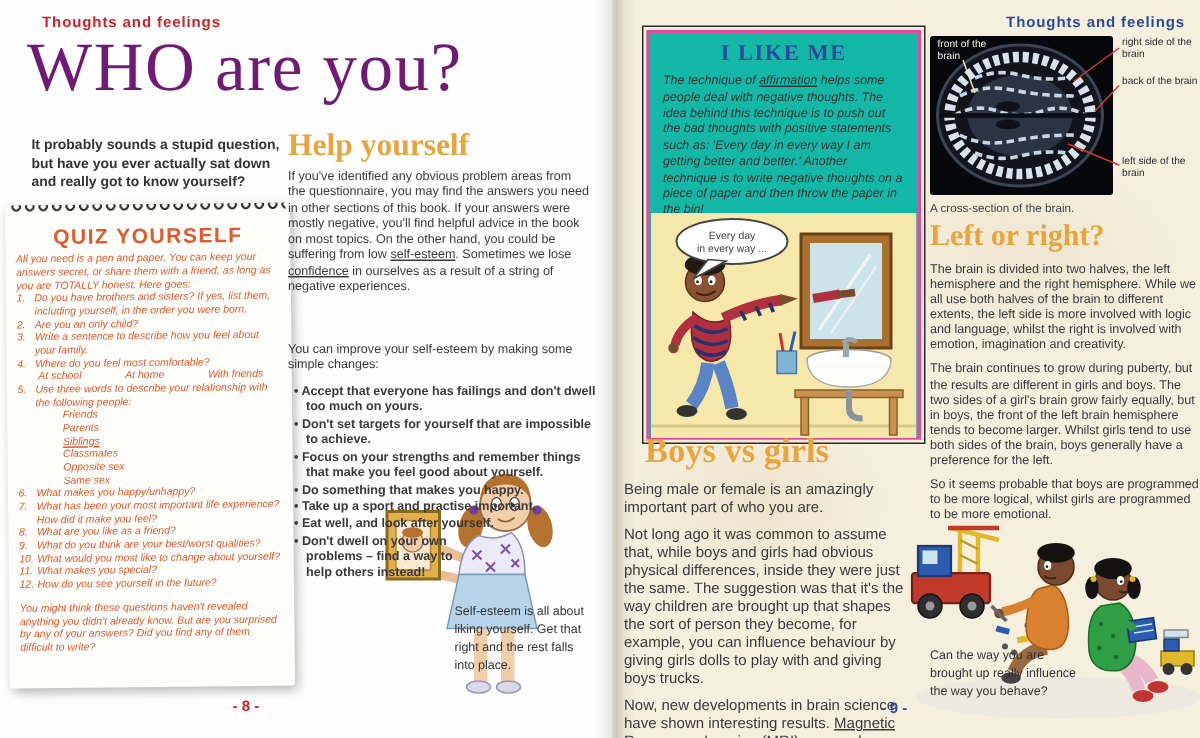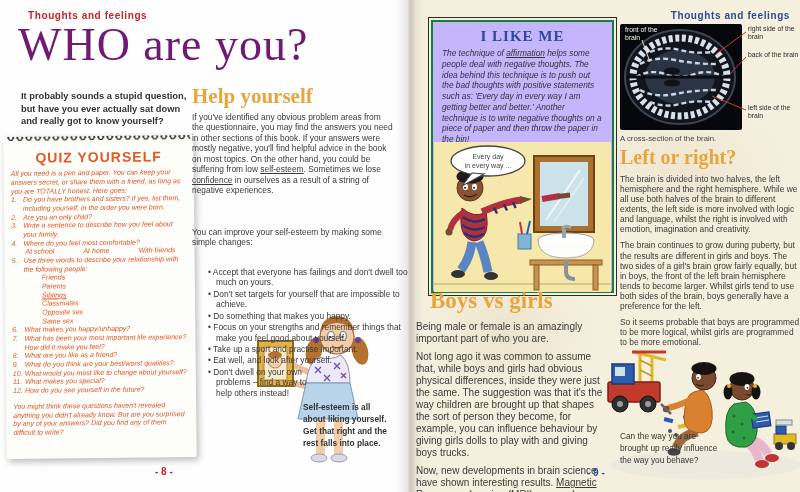--- a/index.html
+++ b/index.html
@@ -32,29 +32,29 @@
   .quiz-outro{margin-top:7px;}
   .pagenum{font-size:10px;font-weight:bold;}
   .pn8{left:155px;top:466px;color:#cc2127;}
   .pn9{left:587px;top:467px;color:#2b4a9e;}
   
   .gold-h{font-family:"Liberation Serif",serif;font-weight:bold;color:#e8a53c;text-align:center;}
   .help-title{left:192px;top:84px;font-size:21px;}
   .help-body{left:192px;top:112px;width:202px;font-size:8.4px;line-height:1.24;}
   .like-title{left:192px;top:198px;font-size:21px;}
   .like-lead{left:192px;top:227px;width:202px;font-size:8.4px;line-height:1.24;}
-  .bullets{left:192px;top:251px;width:202px;font-size:8.4px;line-height:1.24;margin:16px;padding:0;list-style:none;z-index:3;}
+  .bullets{left:192px;top:251px;width:202px;font-size:8.4px;line-height:1.24;margin:4px;padding:0;list-style:none;z-index:3;font-weight:bold;}
   .bullets li{padding-left:8px;text-indent:-8px;margin-bottom:1px;}
   .bullets li::before{content:"• ";}
   .bullets li.narrow{max-width:108px;}
-  .mirror-caption{left:303px;top:401px;width:90px;font-size:8.3px;font-weight:bold;line-height:1.45;color:#333;z-index:4;}
+  .mirror-caption{left:303px;top:401px;width:90px;font-size:8.3px;font-weight:normal;line-height:1.45;color:#333;z-index:4;}
   .girl-svg{left:248px;top:303px;width:152px;height:172px;z-index:2;}
   
   .eyebrow-r{left:560px;top:10px;width:230px;text-align:right;font-size:10px;font-weight:bold;letter-spacing:.6px;color:#2b4a9e;}
-  .ilm{left:431px;top:20px;width:183px;height:273px;background:#c4b5fd;border:2px solid #15803d;
+  .ilm{left:431px;top:20px;width:183px;height:273px;background:#14b8a6;border:2px solid #ec4899;
        outline:1px solid #2e2c28;outline-offset:2px;box-sizing:border-box;}
   .ilm-title{margin-top:6px;text-align:center;font-family:"Liberation Serif",serif;font-weight:bold;
              font-size:15px;letter-spacing:1px;color:#2b4a9e;}
   .ilm-body{padding:3px 9px 0;font-size:8.3px;line-height:1.3;color:#333;font-style:italic;}
   .ilm-scene{position:absolute;left:1px;top:120px;width:177px;height:150px;}
   .brainfig{left:620px;top:24px;width:182px;height:110px;}
   .mri{position:absolute;left:0;top:0;width:122px;height:106px;}
   .lbl{position:absolute;font-size:6.8px;line-height:1.25;color:#2b2b2b;width:52px;}
   .lbl-front{left:5px;top:2px;color:#f4f2e6;width:40px;}
   .lbl-right{left:128px;top:1px;}
@@ -152,22 +152,22 @@
     </div>
   </div>
 
   <div class="abs gold-h help-title">Help yourself</div>
   <div class="abs help-body"><span>If you've identified any obvious problem areas from the questionnaire, you may find the answers you need in other sections of this book. If your answers were mostly negative, you'll find helpful advice in the book on most topics. On the other hand, you could be suffering from low </span><span class="u">self-esteem</span><span>. Sometimes we lose </span><span class="u">confidence</span><span> in ourselves as a result of a string of negative experiences.</span></div>
 
   <div class="abs like-lead">You can improve your self-esteem by making some simple changes:</div>
   <ul class="abs bullets">
     <li>Accept that everyone has failings and don't dwell too much on yours.</li>
     <li>Don't set targets for yourself that are impossible to achieve.</li>
+    <li>Focus on your strengths and remember things that make you feel good about yourself.</li>
     <li>Do something that makes you happy.</li>
-    <li>Focus on your strengths and remember things that make you feel good about yourself.</li>
     <li>Take up a sport and practise important.</li>
     <li>Eat well, and look after yourself.</li>
     <li class="narrow">Don't dwell on your own problems – find a way to help others instead!</li>
   </ul>
 
   <svg class="abs girl-svg" viewBox="0 0 152 172">
     <line x1="44" y1="62" x2="72" y2="74" stroke="#e9bd95" stroke-width="6"></line>
     <line x1="44" y1="80" x2="72" y2="86" stroke="#e9bd95" stroke-width="6"></line>
     <rect x="10" y="38" width="35" height="45" fill="#e3b04b" stroke="#8a6a1f" stroke-width="2"></rect>
     <rect x="16" y="44" width="23" height="33" fill="#f7ead0" stroke="#b08a3a" stroke-width="1"></rect>

